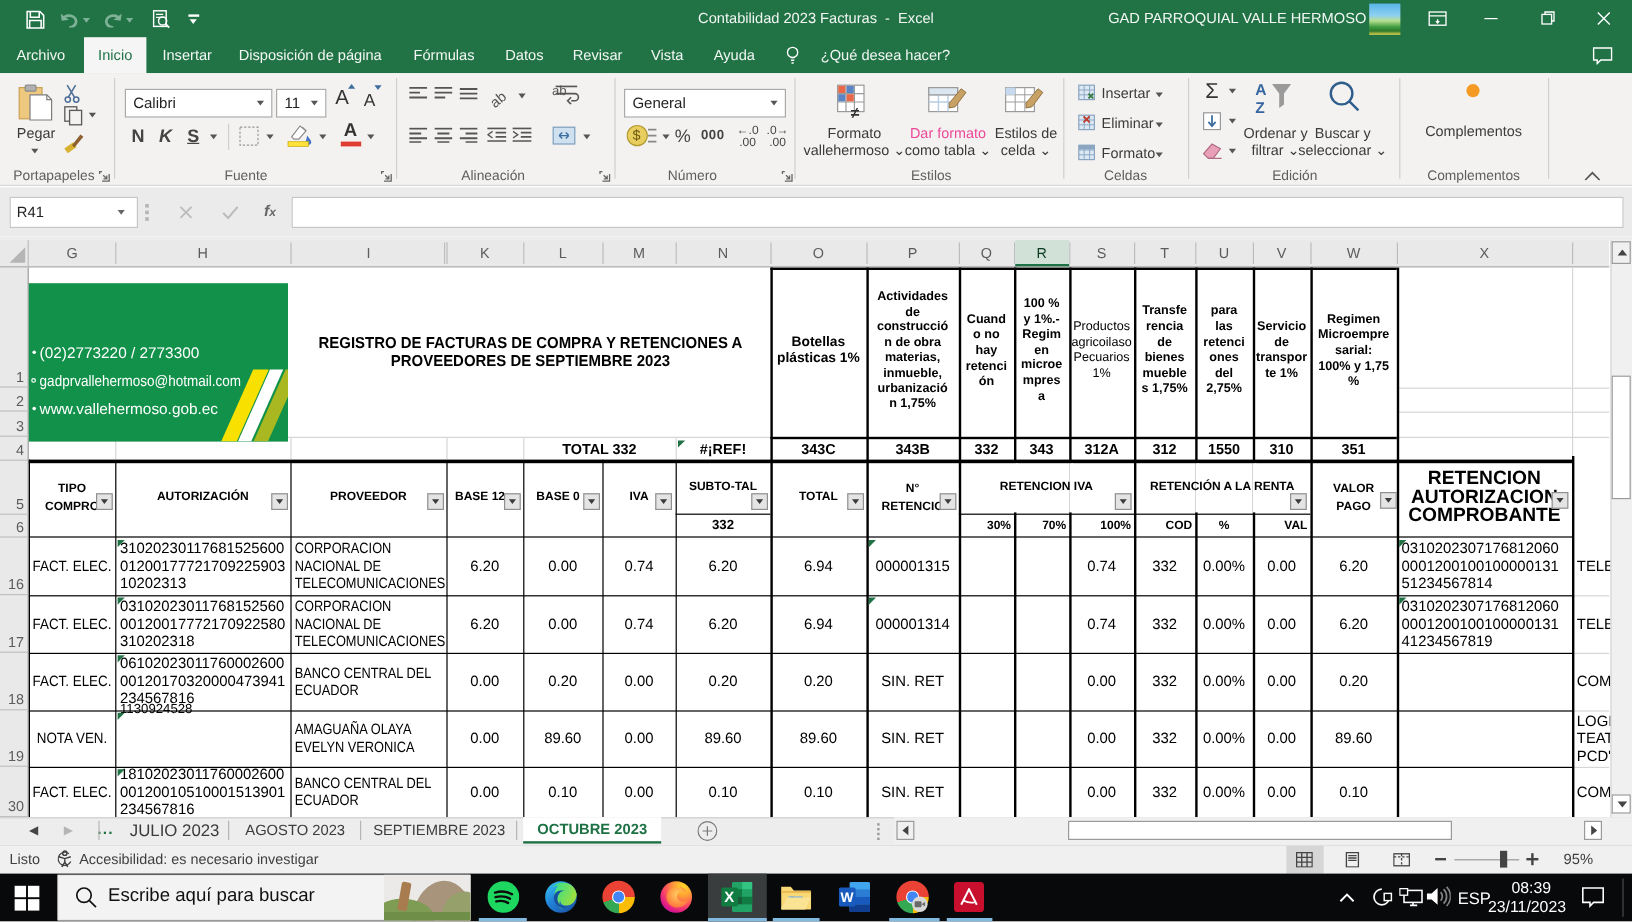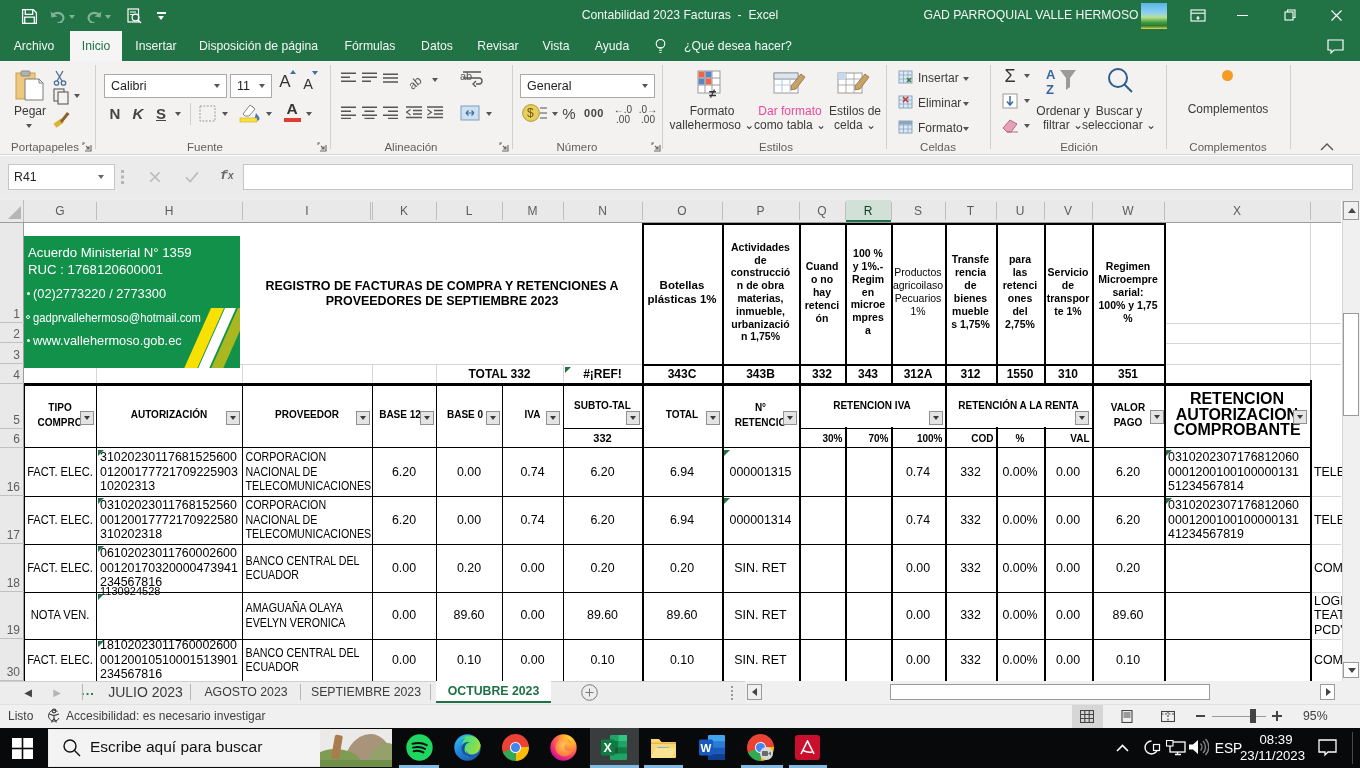--- a/index.html
+++ b/index.html
@@ -300,21 +300,21 @@
 <div class="abs" style="left:8px;top:164px;width:107px;height:26px;background:#fff;border:1px solid #c6c6c6"></div>
 <div class="abs" style="left:14px;top:170px;font-size:12.3px;color:#222">R41</div>
 <div class="abs ca" style="left:98px;top:175px;border-top-color:#666"></div>
 <div class="abs" style="left:121px;top:170px;width:2.5px;height:2.5px;background:#b5b5b5;box-shadow:0 5.5px 0 #b5b5b5,0 11px 0 #b5b5b5"></div>
 <svg class="abs" style="left:149px;top:171px" width="12" height="12" viewBox="0 0 13 13" stroke="#bbb" stroke-width="1.6">
 <path d="M1.5 1.5 L11.5 11.5 M11.5 1.5 L1.5 11.5"></path>
   </svg>
 <svg class="abs" style="left:185px;top:171px" width="14" height="12" viewBox="0 0 15 13" fill="none" stroke="#bbb" stroke-width="1.8">
 <path d="M1 7 L5.5 11.5 L14 1.5"></path>
   </svg>
-<div class="abs" style="left:220px;top:168px;font-size:13px;font-style:italic;font-weight:bold;color:#666;font-family:Liberation Mono, monospace">f<span style="font-size:10px">x</span></div>
+<div class="abs" style="left:220px;top:168px;font-size:13px;font-style:italic;font-weight:bold;color:#666;font-family:Liberation Sans, sans-serif">f<span style="font-size:10px">x</span></div>
 <div class="abs" style="left:243px;top:164px;width:1110px;height:26px;background:#fff;border:1px solid #c6c6c6"></div>
 <div class="abs" id="grid"></div>
 <div class="abs" style="left:0;top:197px;width:1360px;height:3px;background:#ededed"></div>
 <div class="abs" style="left:0;top:200px;width:1341px;height:23px;background:#e9e9e9;border-bottom:1px solid #9d9d9d"></div>
 <div class="abs" style="left:0;top:200px;width:24px;height:22px;border-right:1px solid #bdbdbd"></div>
 <div class="abs" style="left:8px;top:206px;width:0;height:0;border-left:13px solid transparent;border-bottom:13px solid #b5b5b5"></div>
 <div class="fx rlab" style="left:24px;top:200px;width:72px;height:22px">G</div>
 <div class="abs" style="left:96px;top:202px;width:1px;height:18px;background:#bdbdbd"></div>
 <div class="fx rlab" style="left:96px;top:200px;width:146px;height:22px">H</div>
 <div class="abs" style="left:242px;top:202px;width:1px;height:18px;background:#bdbdbd"></div>
@@ -416,21 +416,20 @@
 <div class="abs" style="left:996px;top:223px;width:2px;height:458px;background:#000"></div>
 <div class="abs" style="left:1044px;top:223px;width:2px;height:458px;background:#000"></div>
 <div class="abs" style="left:1092px;top:223px;width:2px;height:458px;background:#000"></div>
 <div class="abs" style="left:1164px;top:223px;width:2px;height:458px;background:#000"></div>
 <div class="abs" style="left:1310px;top:380px;width:1.5px;height:301px;background:#000"></div>
 <div class="abs" style="left:844.5px;top:385.5px;width:3.5px;height:41px;background:#fff"></div>
 <div class="abs" style="left:890.5px;top:385.5px;width:3.5px;height:41px;background:#fff"></div>
 <div class="abs" style="left:995.5px;top:385.5px;width:3.5px;height:41px;background:#fff"></div>
 <div class="abs" style="left:1043.5px;top:385.5px;width:3.5px;height:41px;background:#fff"></div>
 <div class="abs" style="left:24px;top:236px;width:216px;height:132px;background:#12914a;overflow:hidden">
-<div class="abs" style="left:4px;top:8px;color:#fff;font-size:13.2px;line-height:17px">Acuerdo Ministerial N° 1359<br>RUC : 1768120600001</div>
 <div class="abs" style="left:3px;top:56px;width:3px;height:3px;border-radius:50%;background:#fff"></div>
 <div class="abs" style="left:2px;top:79px;width:4px;height:4px;border-radius:50%;border:1px solid #fff"></div>
 <div class="abs" style="left:3px;top:103px;width:3px;height:3px;border-radius:50%;background:#fff"></div>
 <div class="abs" style="left:9px;top:50px;color:#fff;font-size:12.8px">(02)2773220 / 2773300</div>
 <div class="abs" style="left:9px;top:74px;color:#fff;font-size:12.8px;transform:scaleX(0.88);transform-origin:0 0;white-space:nowrap">gadprvallehermoso@hotmail.com</div>
 <div class="abs" style="left:9px;top:97px;color:#fff;font-size:12.8px">www.vallehermoso.gob.ec</div>
 <div class="abs" style="left:187px;top:72px;width:13px;height:60px;background:#f8e000;transform:skewX(-24deg);transform-origin:0 0"></div>
 <div class="abs" style="left:201px;top:72px;width:11px;height:60px;background:#ffffff;transform:skewX(-24deg);transform-origin:0 0"></div>
 <div class="abs" style="left:214px;top:72px;width:12px;height:60px;background:#a9b820;transform:skewX(-24deg);transform-origin:0 0"></div>
 </div>

